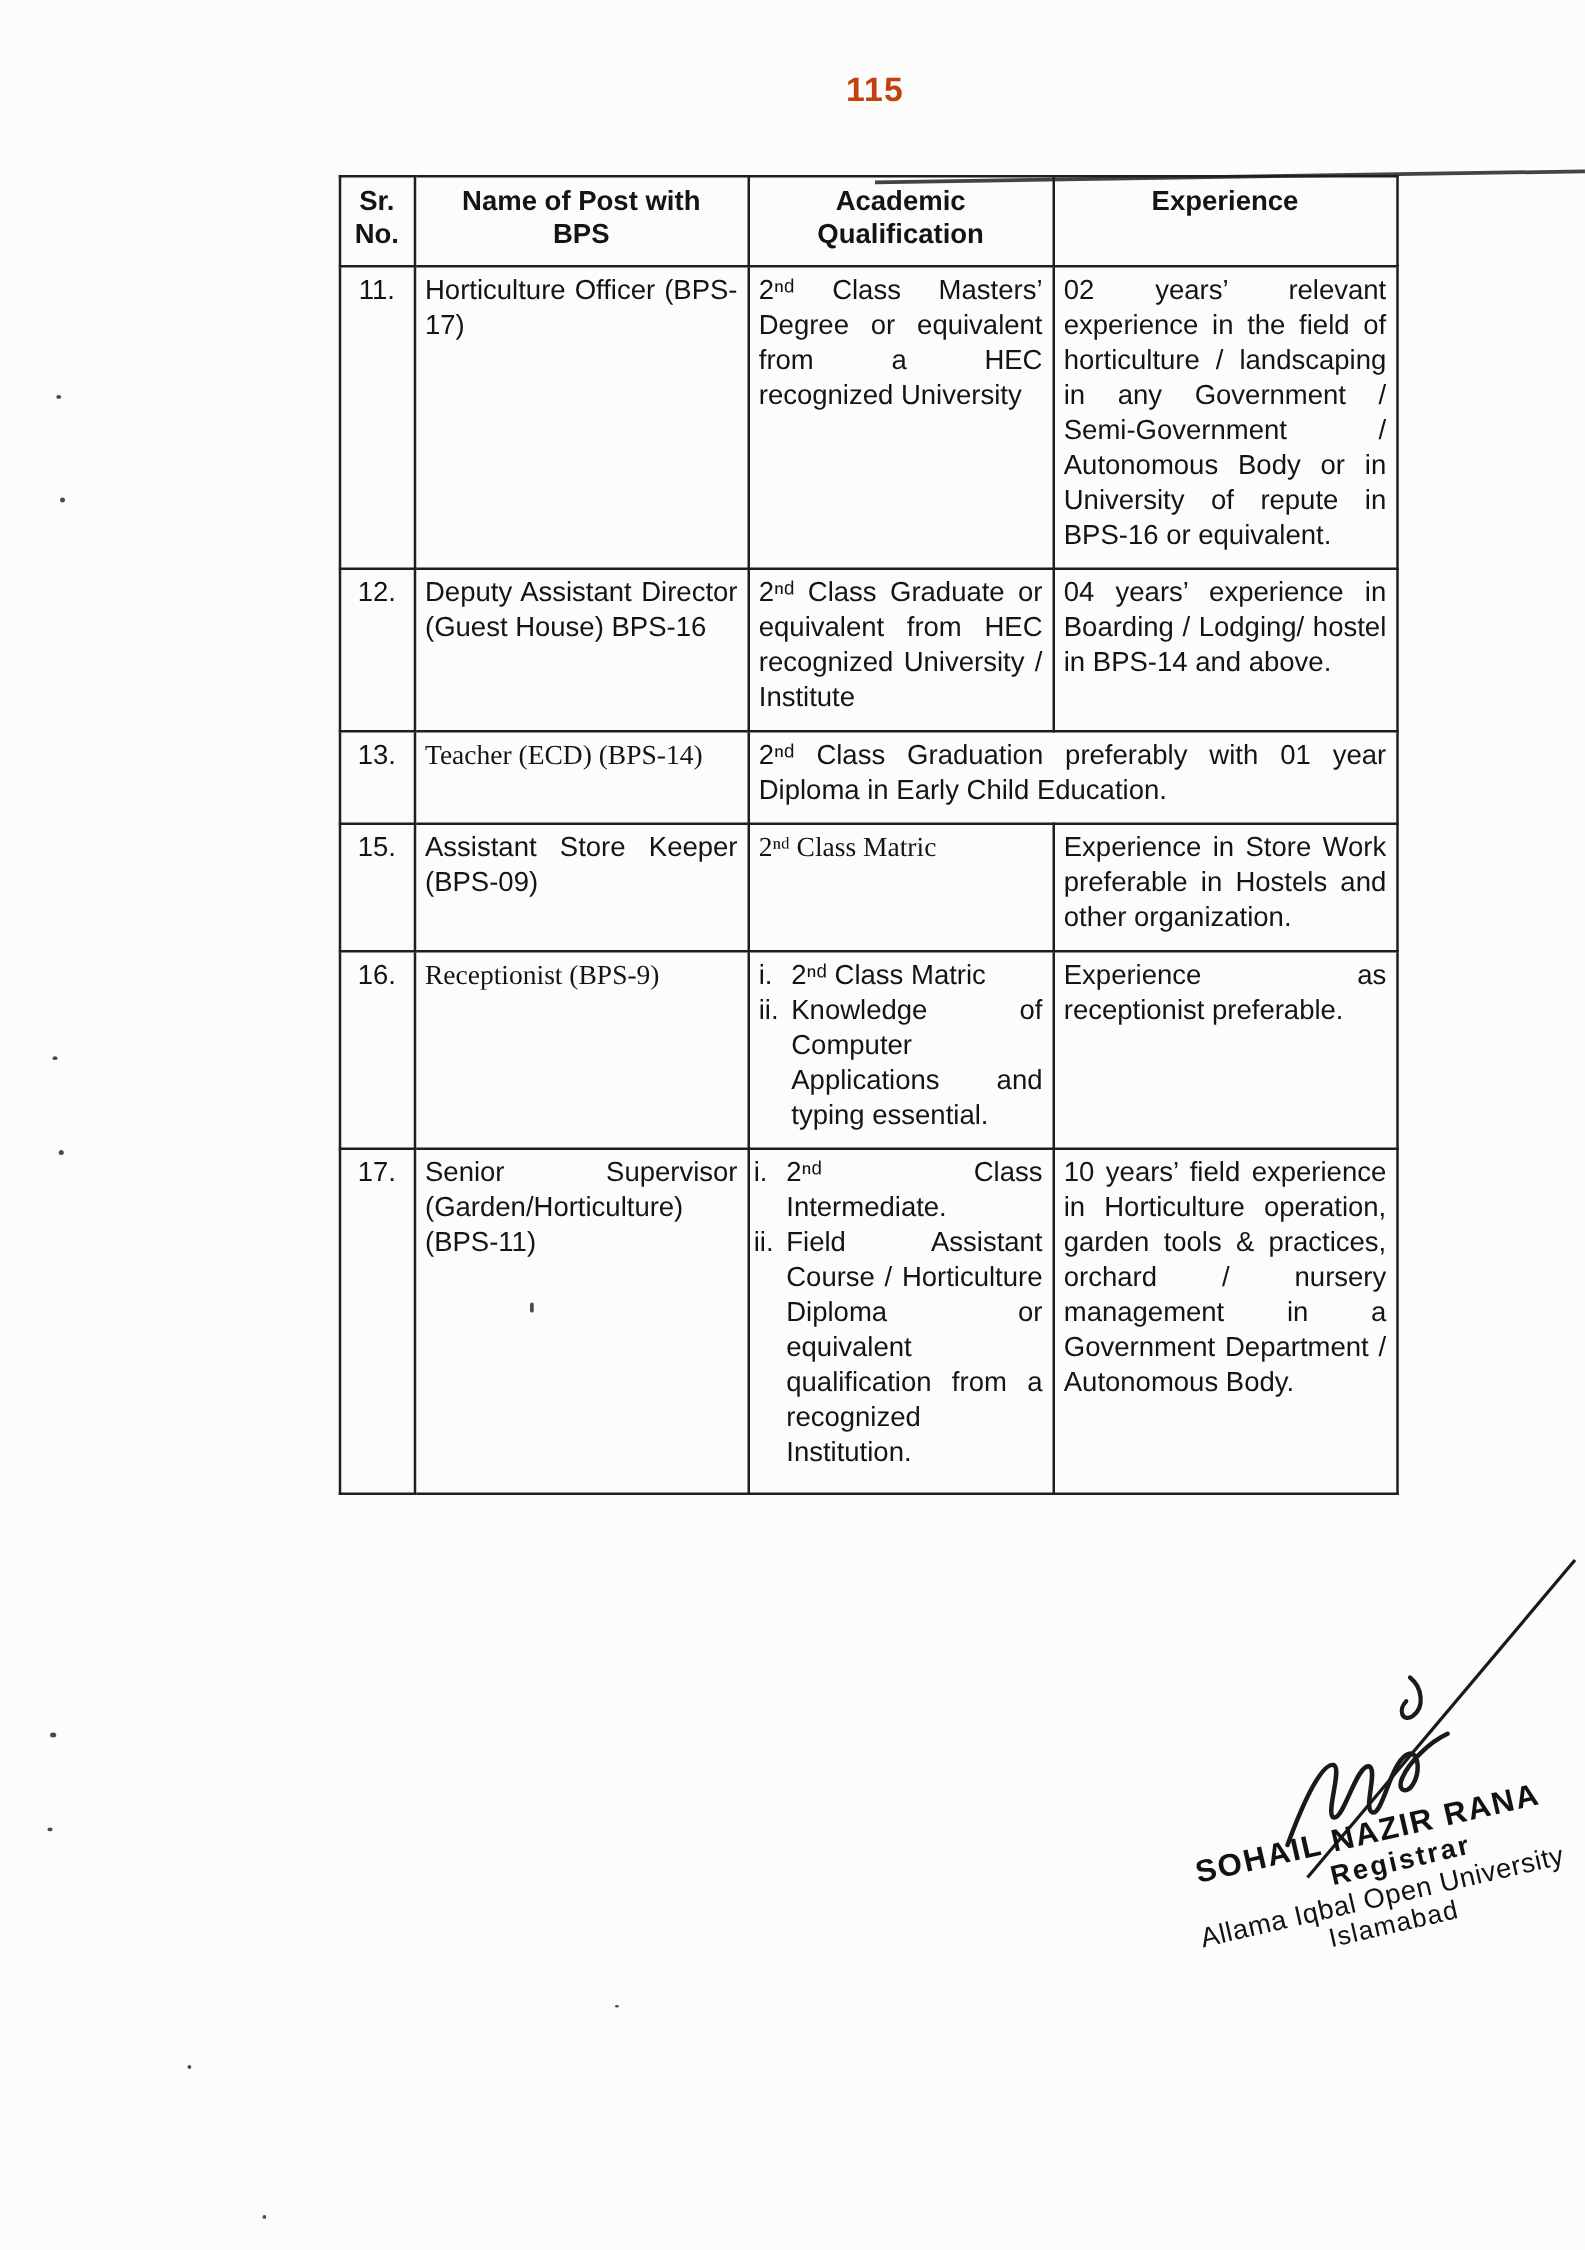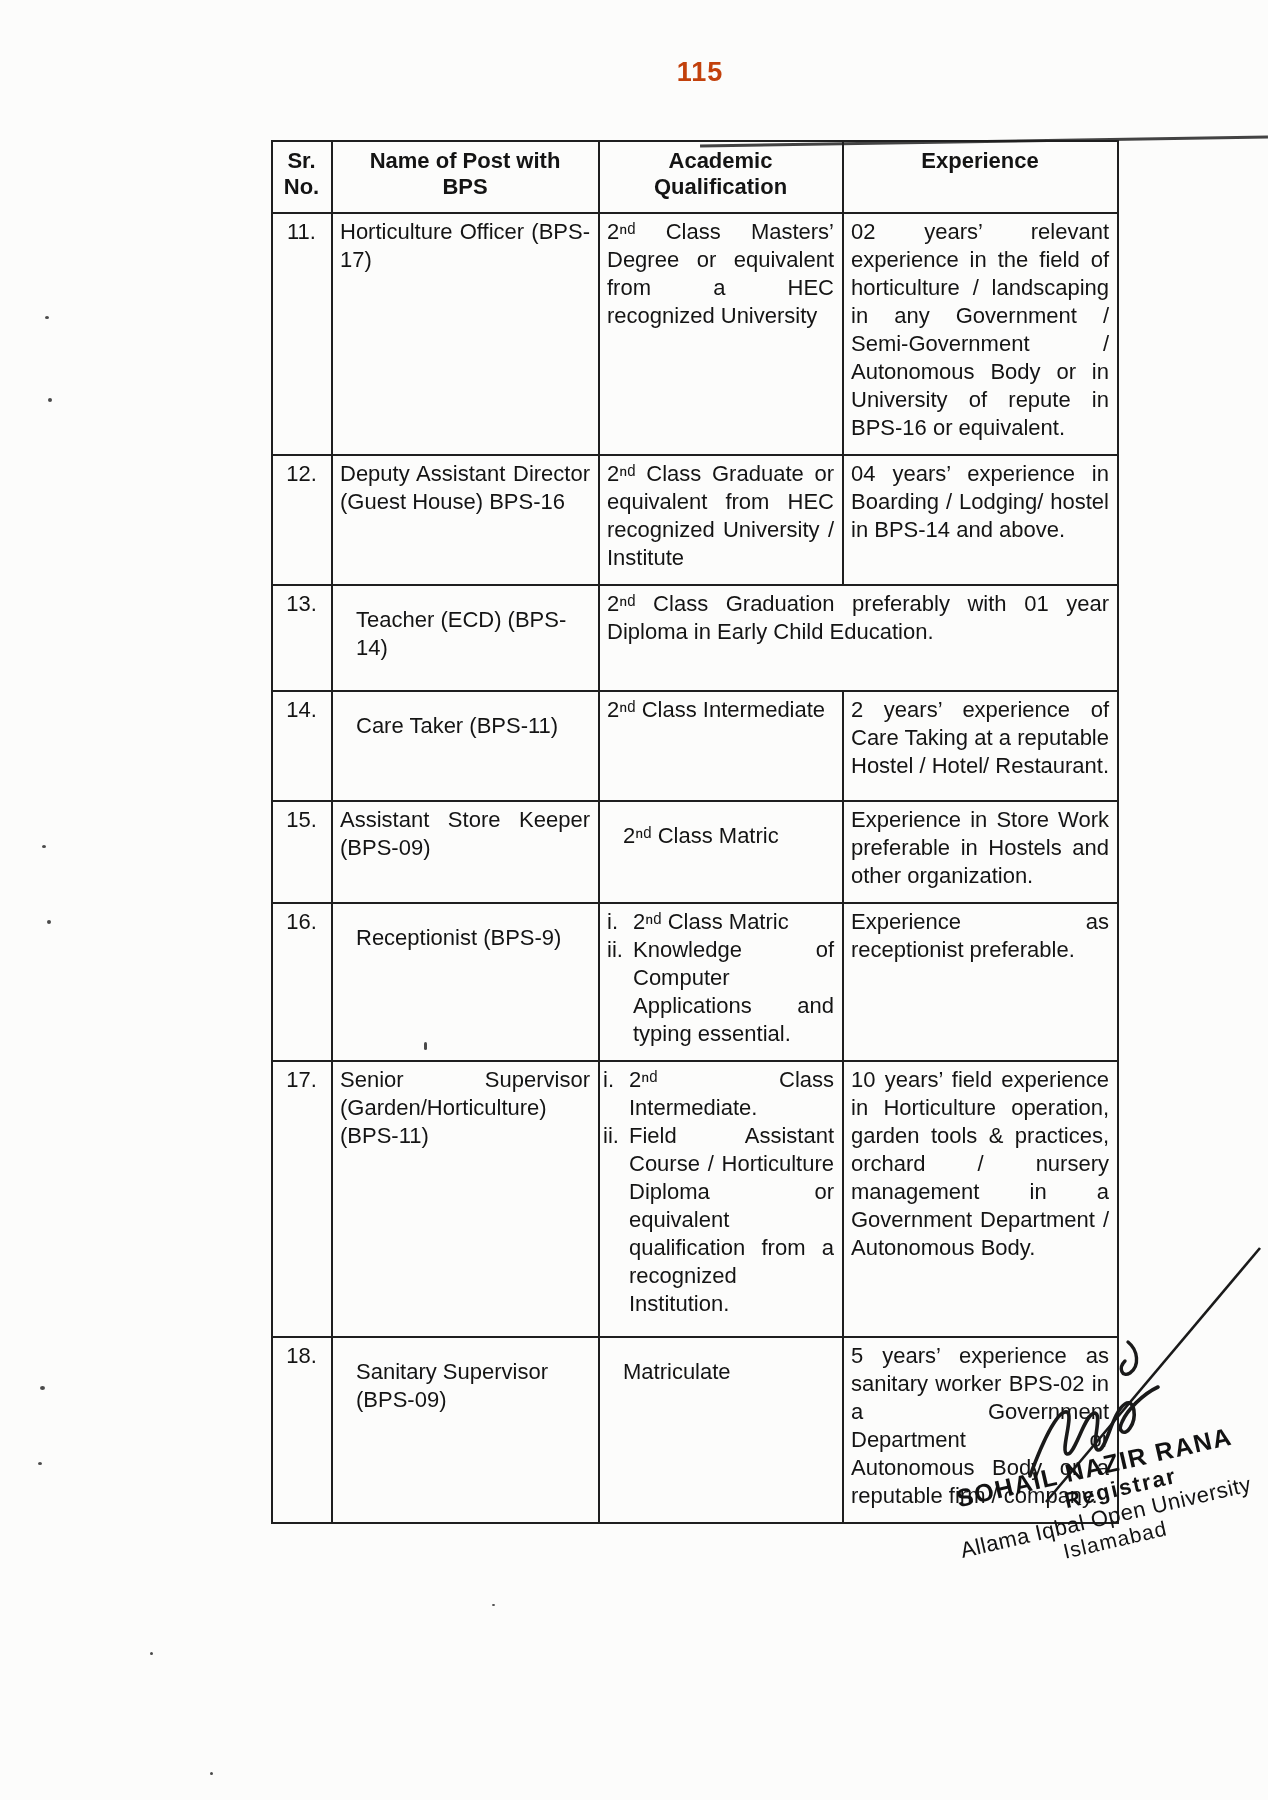--- a/index.html
+++ b/index.html
@@ -28,21 +28,21 @@
     padding:4px 8px 12px 7px;
   }
   table.doc th{
     font-weight:700;text-align:center;line-height:26px;padding-top:6px;
   }
   tr.hdr{height:62px;}
   tr.r0{height:226px}tr.r1{height:106px}tr.r2{height:56px}tr.r3{height:110px}
   tr.r4{height:91px}tr.r5{height:142px}tr.r6{height:276px}tr.r7{height:166px}
   td.sr{text-align:center;padding-left:2px;padding-right:2px;}
   p.cell{margin:0;text-align:justify;}
-  p.cell-left{margin:16px;}
+  p.cell-left{margin:0;font-family:Liberation Serif, serif;}
   .qlist-item{display:flex;align-items:flex-start;}
   .qmark{flex:0 0 26px;}
   .qtext{flex:1 1 auto;text-align:justify;}
   
   .stamp{
     position:absolute;left:930px;top:1452px;width:345px;
     transform:rotate(-13deg);transform-origin:50% 50%;
     text-align:center;color:#121212;
   }
   .stamp .name{font-size:25px;font-weight:700;letter-spacing:1.5px;line-height:28px;white-space:nowrap;}
@@ -115,32 +115,20 @@
   <tr class="r2">
     <td class="sr">13.</td>
     <td>
           <p class="cell-left">Teacher (ECD) (BPS-14)</p>
         </td>
     <td colspan="2">
           <p class="cell">2ⁿᵈ Class Graduation preferably with 01 year Diploma in Early Child Education.</p>
         </td>
   </tr>
 
-  <tr class="r3">
-    <td class="sr">14.</td>
-    <td>
-          <p class="cell-left">Care Taker (BPS-11)</p>
-        </td>
-    <td>
-          <p class="cell">2ⁿᵈ Class Intermediate</p>
-        </td>
-    <td>
-          <p class="cell">2 years’ experience of Care Taking at a reputable Hostel / Hotel/ Restaurant.</p>
-        </td>
-  </tr>
 
   <tr class="r4">
     <td class="sr">15.</td>
     <td>
           <p class="cell">Assistant Store Keeper (BPS-09)</p>
         </td>
     <td>
           <p class="cell-left">2ⁿᵈ Class Matric</p>
         </td>
     <td>
@@ -181,32 +169,20 @@
       <div class="qlist-item">
         <span class="qmark">ii.</span>
         <span class="qtext">Field Assistant Course / Horticulture Diploma or equivalent qualification from a recognized Institution.</span>
       </div>
     </td>
     <td>
           <p class="cell">10 years’ field experience in Horticulture operation, garden tools &amp; practices, orchard / nursery management in a Government Department / Autonomous Body.</p>
         </td>
   </tr>
 
-  <tr class="r7">
-    <td class="sr">18.</td>
-    <td>
-          <p class="cell-left">Sanitary Supervisor (BPS-09)</p>
-        </td>
-    <td>
-          <p class="cell-left">Matriculate</p>
-        </td>
-    <td>
-          <p class="cell">5 years’ experience as sanitary worker BPS-02 in a Government Department or Autonomous Body or a reputable firm / company.</p>
-        </td>
-  </tr>
 </tbody>
   </table>
 
 <svg class="sig-svg" viewBox="920 1230 348 420">
   <line x1="1260" y1="1248" x2="1046" y2="1502" stroke="#1a1a1a" stroke-width="2.6"></line>
   <path d="M 1128 1342 C 1138 1350 1140 1366 1130 1373 C 1122 1378 1118 1368 1125 1361" fill="none" stroke="#1a1a1a" stroke-width="3.4" stroke-linecap="round"></path>
   <path d="M 1030 1476 C 1044 1438 1058 1410 1067 1412 C 1074 1415 1060 1452 1067 1454
            C 1075 1456 1085 1412 1095 1413 C 1103 1415 1090 1448 1098 1450
            C 1106 1452 1112 1412 1125 1404 C 1135 1398 1137 1418 1130 1428
            C 1125 1436 1117 1432 1122 1422 C 1127 1410 1143 1394 1158 1387" fill="none" stroke="#1a1a1a" stroke-width="3.6" stroke-linecap="round"></path>

